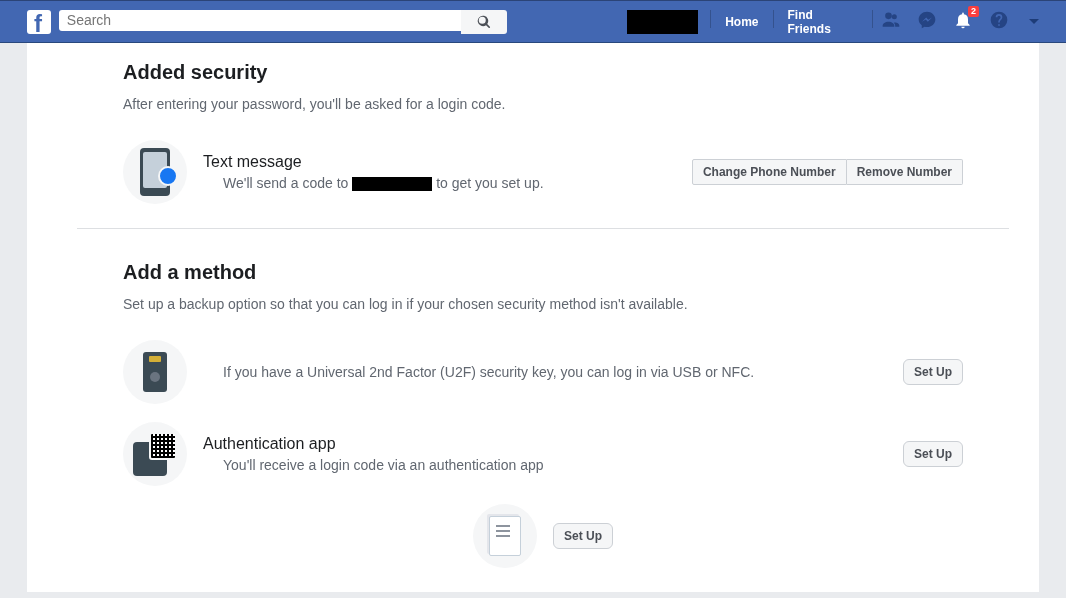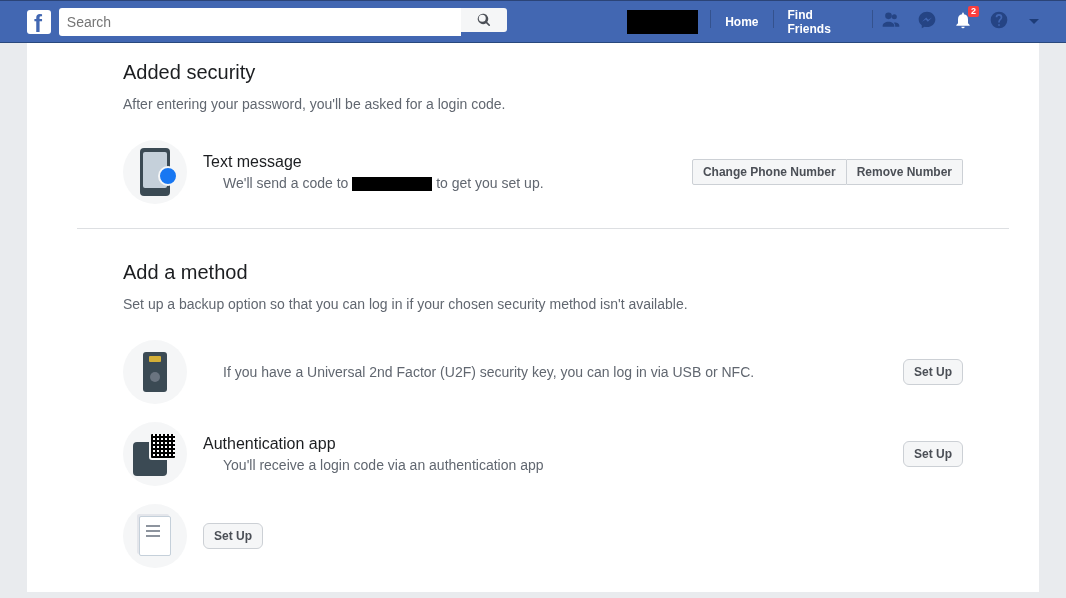--- a/index.html
+++ b/index.html
@@ -3,42 +3,42 @@
 <meta charset="utf-8">
 <style>
 * { margin: 0; padding: 0; box-sizing: border-box; }
 body { font-family: Helvetica, Arial, sans-serif; background: #e9ebee; color: #1c1e21; font-size: 14px; }
 
 .topbar { background: #4267b2; height: 43px; display: flex; align-items: center; padding: 0 12px; border-top: 1px solid #2b4477; border-bottom: 1px solid #29487d; }
 .topbar-inner { width: 1012px; margin: 0 auto; display: flex; align-items: center; height: 100%; }
 .fb-logo { width: 24px; height: 24px; background: #fff; border-radius: 3px; position: relative; margin-right: 8px; cursor: pointer; }
 .fb-logo::after { content: 'f'; color: #4267b2; font-size: 24px; font-weight: bold; position: absolute; bottom: -4px; left: 7px; font-family: Arial; }
 .search-wrap { display: flex; flex: 0 0 auto; width: 448px; }
-.search-input { flex: 1; height: 28px; border: none; border-radius: 3px 0 0 3px; padding: 0 8px; font-size: 14px; background: #fff; outline: none; }
+.search-input { flex: 1; height: 21px; border: none; border-radius: 3px 0 0 3px; padding: 0 8px; font-size: 14px; background: #fff; outline: none; }
 .search-btn { width: 46px; height: 24px; background: #f5f6f7; border: none; border-radius: 0 3px 3px 0; cursor: pointer; display: flex; align-items: center; justify-content: center; }
 .search-btn svg { width: 14px; height: 14px; fill: #4b4f56; }
 .profile-block { width: 72px; height: 24px; background: #000; margin-left: 120px; cursor: pointer; }
 .nav-links { display: flex; margin-left: 8px; }
 .nav-divider { width: 1px; height: 18px; background: rgba(0,0,0,0.2); margin: 0 4px; }
 .nav-link { color: #fff; font-size: 12px; font-weight: bold; padding: 0 10px; cursor: pointer; text-decoration: none; height: 24px; display: flex; align-items: center; }
 .nav-icons { display: flex; align-items: center; margin-left: 4px; gap: 16px; }
 .nav-icon { width: 20px; height: 20px; fill: #254484; cursor: pointer; position: relative; }
 .nav-icon-light { fill: #fff; }
 .badge { position: absolute; top: -4px; right: -6px; background: #fa3e3e; color: #fff; font-size: 9px; font-weight: bold; padding: 1px 3px; border-radius: 2px; line-height: 1; }
 .caret { width: 0; height: 0; border-left: 5px solid transparent; border-right: 5px solid transparent; border-top: 5px solid #1d3c78; cursor: pointer; margin-left: 4px; }
 
 .page { width: 1012px; margin: 0 auto; background: #fff; }
 .content { margin-left: 50px; padding-right: 30px; }
 
 .section { padding: 32px 46px 24px 46px; border-bottom: 1px solid #dddfe2; }
 .section:first-child { padding-top: 18px; border-top: none; }
-.section-title { font-size: 20px; font-weight: normal; color: #1c1e21; margin-bottom: 12px; }
+.section-title { font-size: 20px; font-weight: bold; color: #1c1e21; margin-bottom: 12px; }
 .section-desc { font-size: 14px; color: #616770; margin-bottom: 28px; }
 
-.option-row { display: flex; align-items: center; margin-bottom: 18px; }
+.option-row { display: flex; align-items: center; margin-bottom: 18px; justify-content: center; }
 .option-row:last-child { margin-bottom: 0; }
 .option-icon { width: 64px; height: 64px; border-radius: 50%; background: #f5f6f7; display: flex; align-items: center; justify-content: center; flex-shrink: 0; margin-right: 16px; }
 .option-text { flex: 1; }
 .option-title { font-size: 16px; color: #1c1e21; margin-bottom: 4px; }
 .option-desc { font-size: 14px; color: #616770; margin-left: 20px; }
 .masked { background: #000; display: inline-block; width: 80px; height: 14px; vertical-align: middle; }
 .option-actions { display: flex; }
 .btn { background: #f5f6f7; border: 1px solid #ccd0d5; color: #4b4f56; font-size: 12px; font-weight: bold; padding: 5px 10px; cursor: pointer; border-radius: 2px; }
 .btn + .btn { border-left: none; }
 .btn-group .btn:first-child { border-radius: 2px 0 0 2px; }

